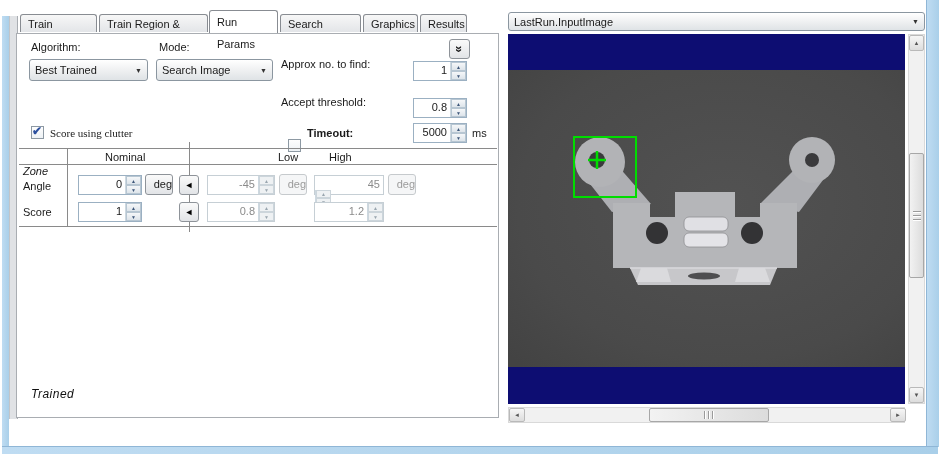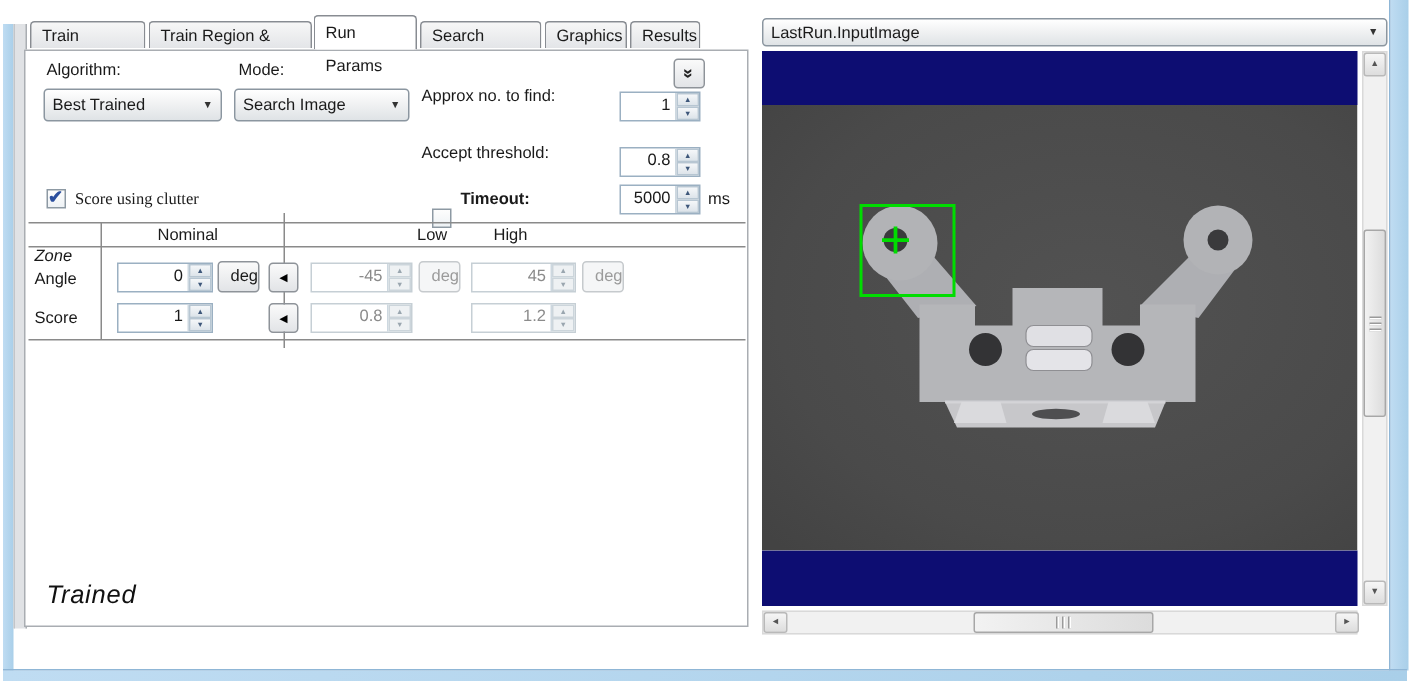--- a/index.html
+++ b/index.html
@@ -64,21 +64,21 @@
   .grip-v i{height:1px;width:8px;background:#9a9a9a;border-bottom:1px solid #fff;}
 
   
   #statusbar{left:9px;top:419px;width:917px;height:28px;background:#f0f0f0;border-top:1px solid #cdcdcd;}
   .led{width:13px;height:13px;border-radius:50%;
        background:radial-gradient(circle at 35% 30%,#8af06a,#2ecc2e 55%,#149314);border:1px solid #0e7a0e;}
   .sep{width:1px;background:#c8c8c8;border-right:1px solid #fbfbfb;}
   .grip-dots{position:absolute;right:4px;bottom:4px;width:10px;height:10px;}
   .grip-dots i{position:absolute;width:2px;height:2px;background:#b0b0b0;box-shadow:1px 1px 0 #fdfdfd;}
 
-  #trained{font-style:italic;font-size:17px;letter-spacing:.5px;color:#111;}
+  #trained{font-style:italic;font-size:12px;letter-spacing:.5px;color:#111;}
   svg{display:block;}
 </style>
 </head>
 <body>
 
 <div id="win">
 
   <div class="abs blue" style="left:2px;top:16px;width:7px;height:431px;"></div>
   <div class="abs blue" style="left:926px;top:0px;width:12px;height:447px;border-left:1px solid #8fb6d6;"></div>
   <div class="abs blue" style="left:2px;top:446px;width:936px;height:7px;border-top:1px solid #8fb6d6;"></div>
@@ -167,21 +167,21 @@
         <span>◄</span>
       </div>
     <div class="abs spin dis" style="left:190px;top:141px;width:68px;height:20px;">
       <span class="val">-45</span>
       <span class="btns">
           <span>▲</span>
           <span>▼</span>
         </span>
     </div>
     <div class="abs btn dis" style="left:262px;top:140px;width:28px;height:21px;line-height:19px;">deg</div>
-    <div class="abs spin dis" style="left:297px;top:141px;width:70px;height:20px;">
+    <div class="abs spin dis" style="left:297px;top:141px;width:70px;height:20px;flex-direction:column;">
       <span class="val">45</span>
       <span class="btns">
           <span>▲</span>
           <span>▼</span>
         </span>
     </div>
     <div class="abs btn dis" style="left:371px;top:140px;width:28px;height:21px;line-height:19px;">deg</div>
 
     <div class="abs lbl" style="left:6px;top:172px;">Score</div>
     <div class="abs spin" style="left:61px;top:168px;width:64px;height:20px;">

